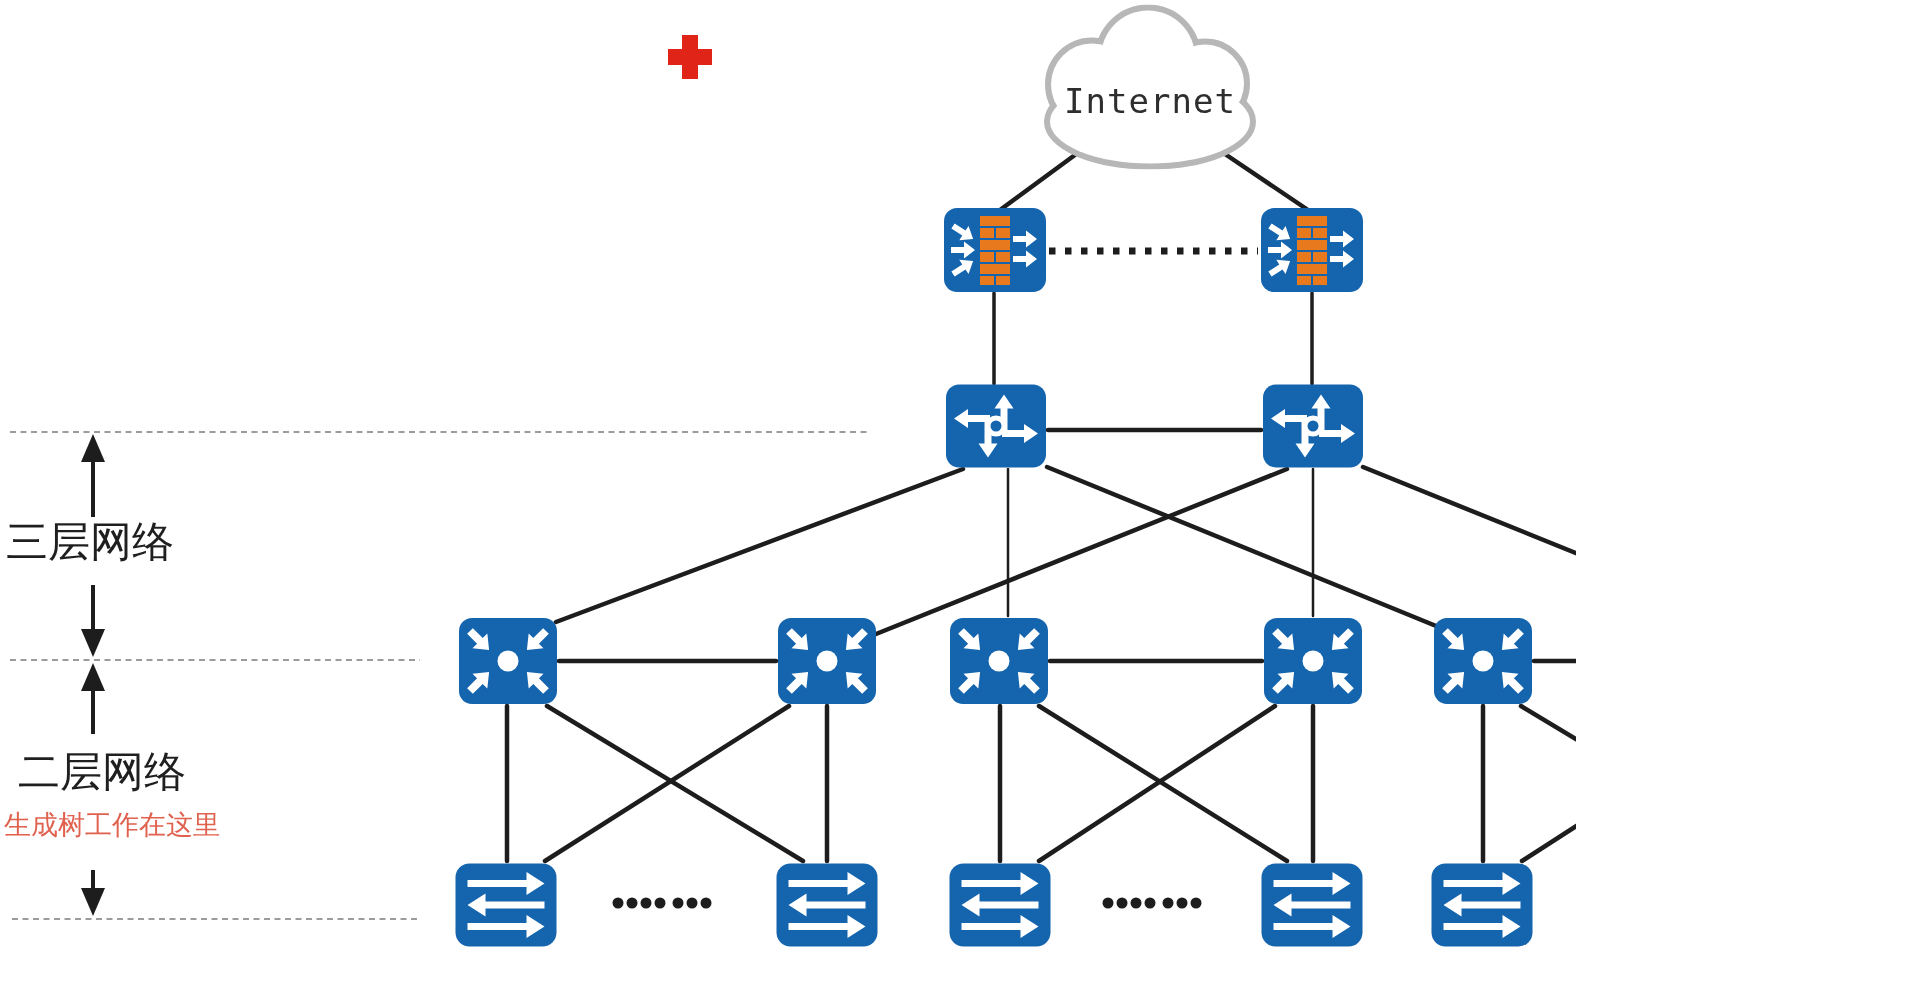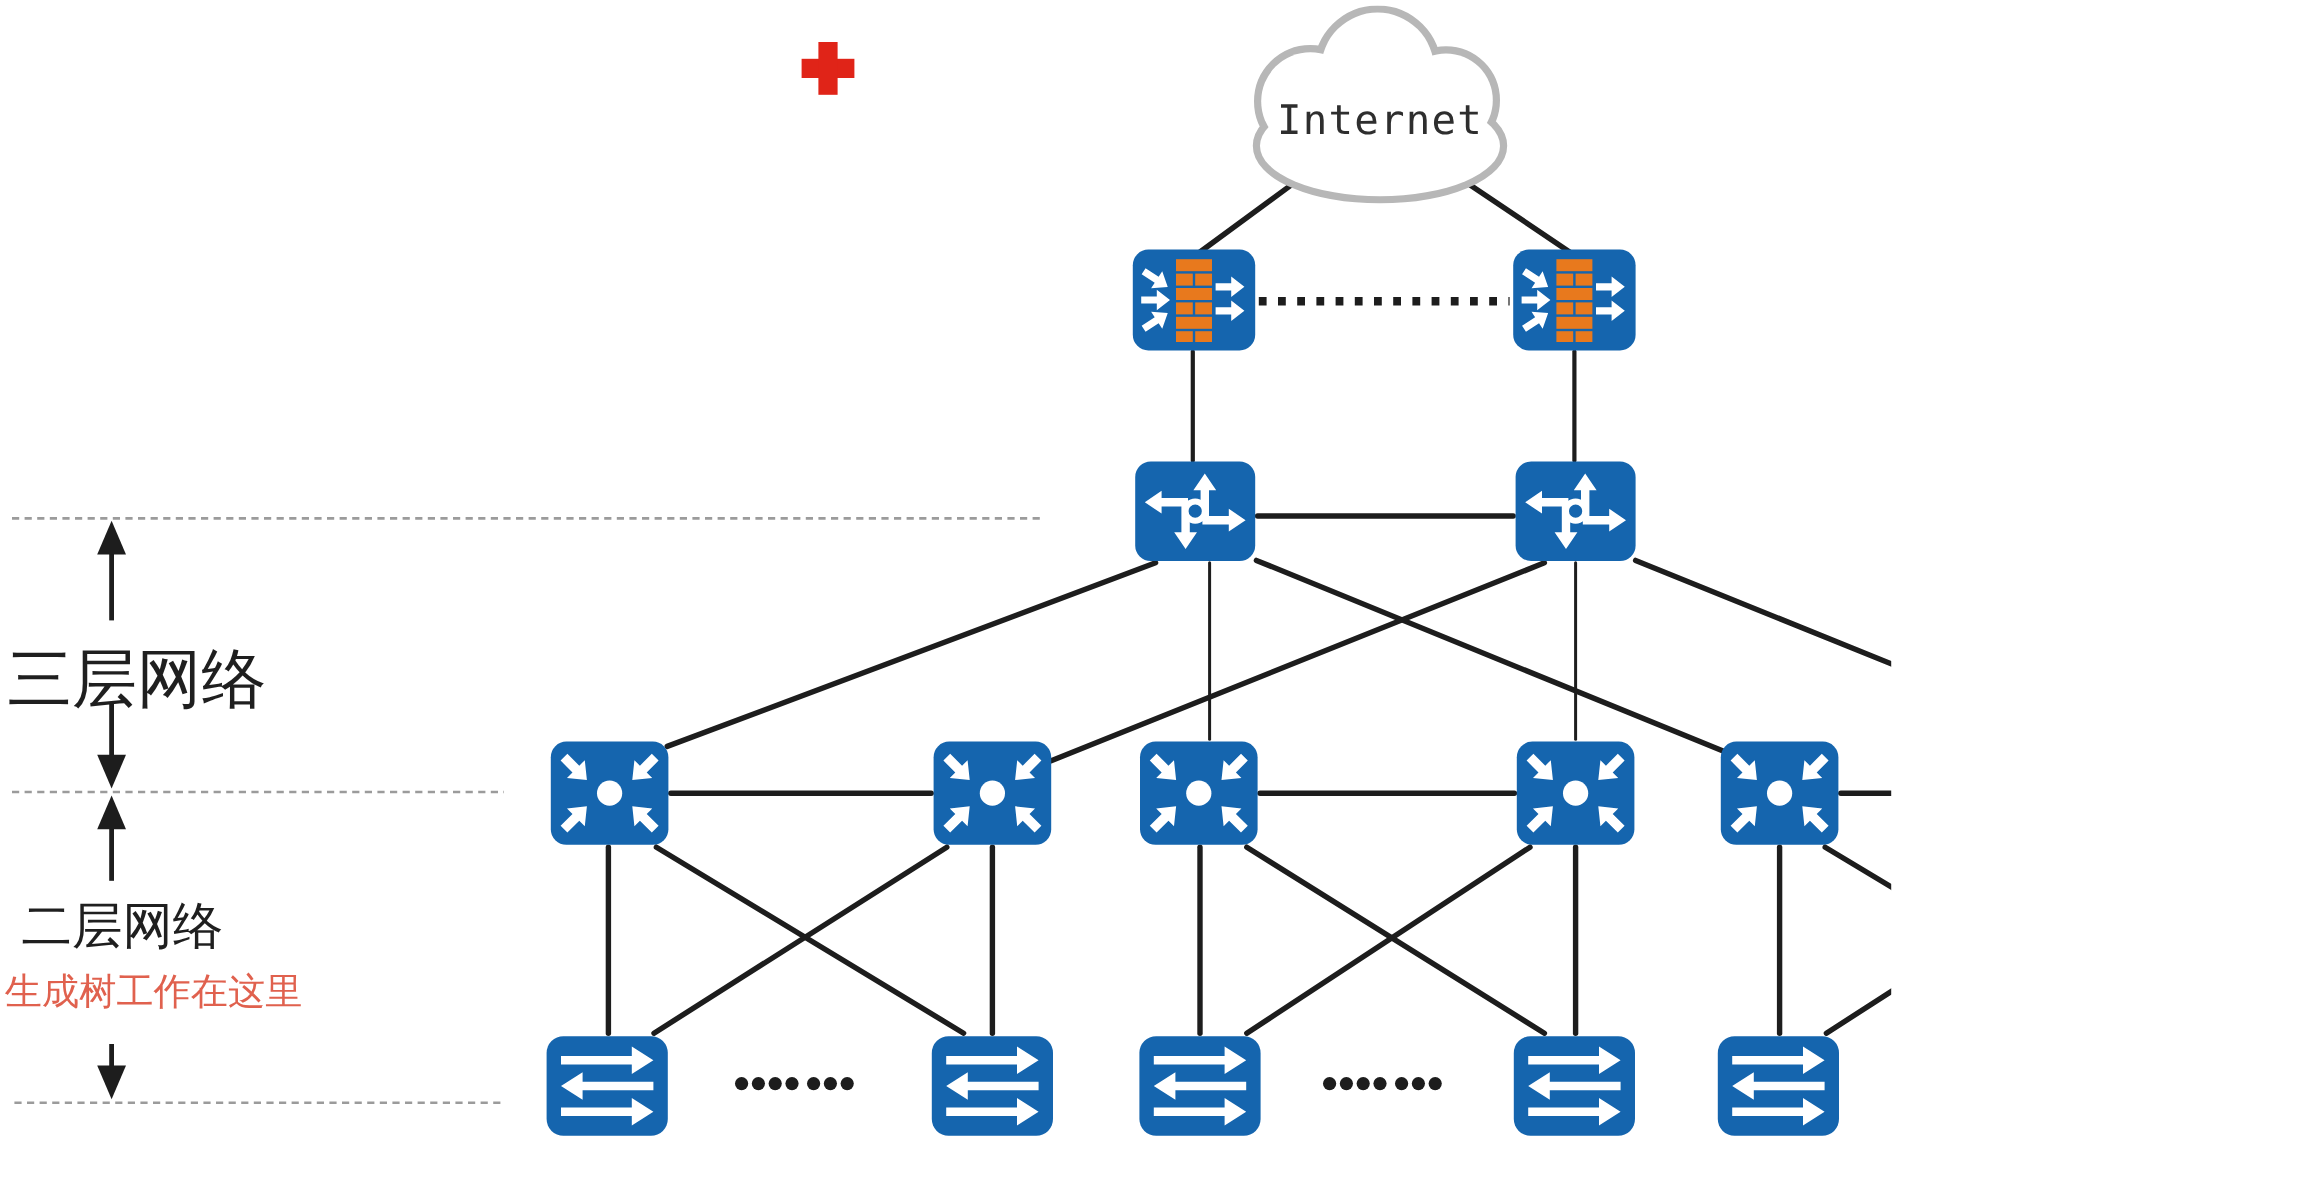--- a/index.html
+++ b/index.html
@@ -13,23 +13,23 @@
   #diagram{position:absolute;left:0;top:0;width:1916px;height:996px;}
   .edge{stroke:var(--line-black);stroke-linecap:round;fill:none;}
   .guide{stroke:var(--guide-gray);stroke-width:2.2;stroke-dasharray:6 4.5;fill:none;}
   .gaugeline{stroke:var(--line-black);stroke-width:4;}
   .gaugehead{fill:var(--line-black);}
   .dot{fill:var(--line-black);}
   .lbl{position:absolute;color:#1f1f1f;white-space:nowrap;line-height:1.05;}
   #internet-label{left:1040px;top:84px;width:220px;text-align:center;
     font-family:"DejaVu Sans Mono","Liberation Mono",monospace;font-size:34px;
     color:#2e2e2e;letter-spacing:1px;}
-  #layer3-label{left:6px;top:538px;font-size:54px;}
+  #layer3-label{left:6px;top:520px;font-size:42px;}
   #layer2-label{left:6px;top:750px;font-size:42px;margin-left:12px;}
-  #stp-label{left:4px;top:811px;font-size:31px;color:var(--stp-red);}
+  #stp-label{left:4px;top:811px;font-size:27px;color:var(--stp-red);}
   #red-cross{position:absolute;left:668px;top:35px;width:44px;height:44px;}
   #red-cross .h{position:absolute;left:0;top:14px;width:44px;height:16px;background:var(--red-marker);}
   #red-cross .v{position:absolute;left:14px;top:0;width:16px;height:44px;background:var(--red-marker);}
 </style>
 </head>
 <body>
 
 <div id="stage">
 
   <svg id="diagram" viewBox="0 0 1916 996" xmlns="http://www.w3.org/2000/svg" xmlns:xlink="http://www.w3.org/1999/xlink">

